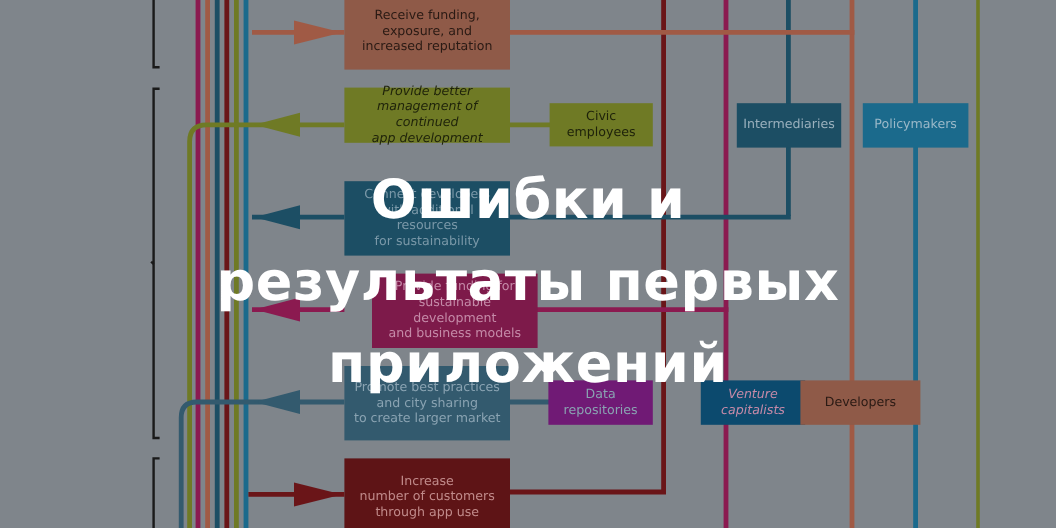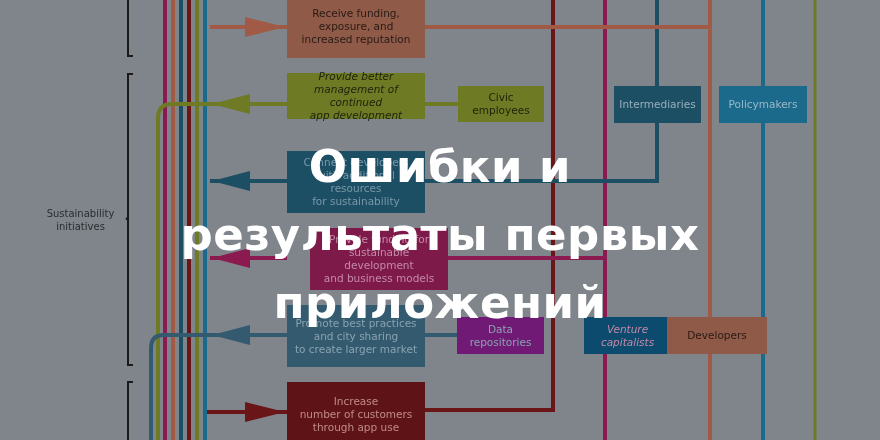--- a/index.html
+++ b/index.html
@@ -116,19 +116,17 @@
 repositories</span>
   </div>
   <div class="box" style="left:584px;top:317px;width:87px;height:37px;background:#0c4a6e;color:#c58aa8;font-style:italic;">
     <span>Venture
 capitalists</span>
   </div>
   <div class="box" style="left:667px;top:317px;width:100px;height:37px;background:#8f5a48;color:#2a1a14;">
     <span>Developers</span>
   </div>
 
-  <div class="side-label" style="left:38px;top:207px;width:85px;">Sustainability
-initiatives</div>
 
   <div class="title">Ошибки и
 результаты первых
 приложений</div>
 </div>
 
 </body></html>

